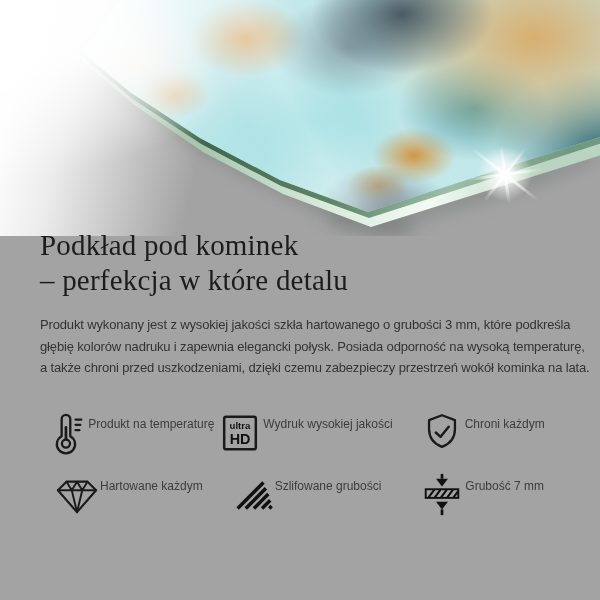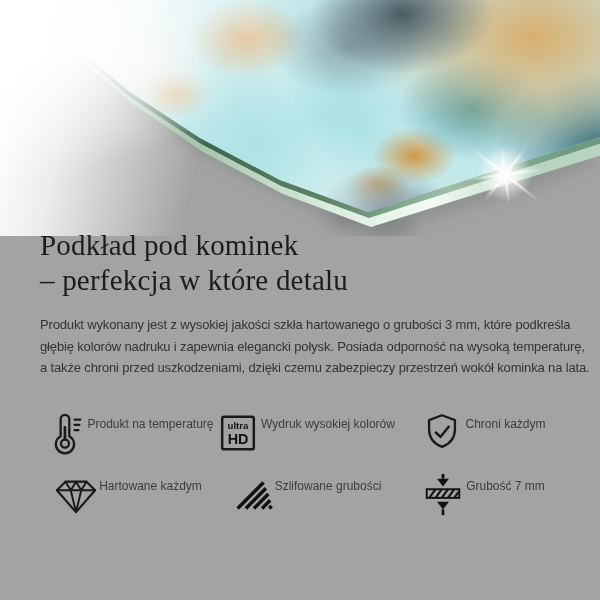--- a/index.html
+++ b/index.html
@@ -131,21 +131,21 @@
       </div>
 
       <div class="feature">
         <div class="icon-box">
           <svg width="46" height="46" viewBox="0 0 48 48">
             <rect class="stroke" x="7.5" y="7" width="33" height="34" rx="2" style="stroke-width:2.6"></rect>
             <text class="hd-small" x="24" y="20" text-anchor="middle">ultra</text>
             <text class="hd-big" x="24" y="35" text-anchor="middle">HD</text>
           </svg>
         </div>
-        <span class="feature-label">Wydruk wysokiej kolorów</span>
+        <span class="feature-label">Wydruk wysokiej jakości</span>
       </div>
 
       <div class="feature">
         <div class="icon-box">
           <svg width="46" height="46" viewBox="0 0 48 48">
             <path class="stroke" d="M24 5.5 L37.5 10.5 V20 c0 9.5 -6 15.5 -13.5 18.5 C16.5 35.5 10.5 29.5 10.5 20 V10.5 Z"></path>
             <polyline class="stroke" points="17.5,23.5 22.5,28 31,17.5" style="stroke-width:2.6"></polyline>
           </svg>
         </div>
         <span class="feature-label">Chroni każdym</span>

